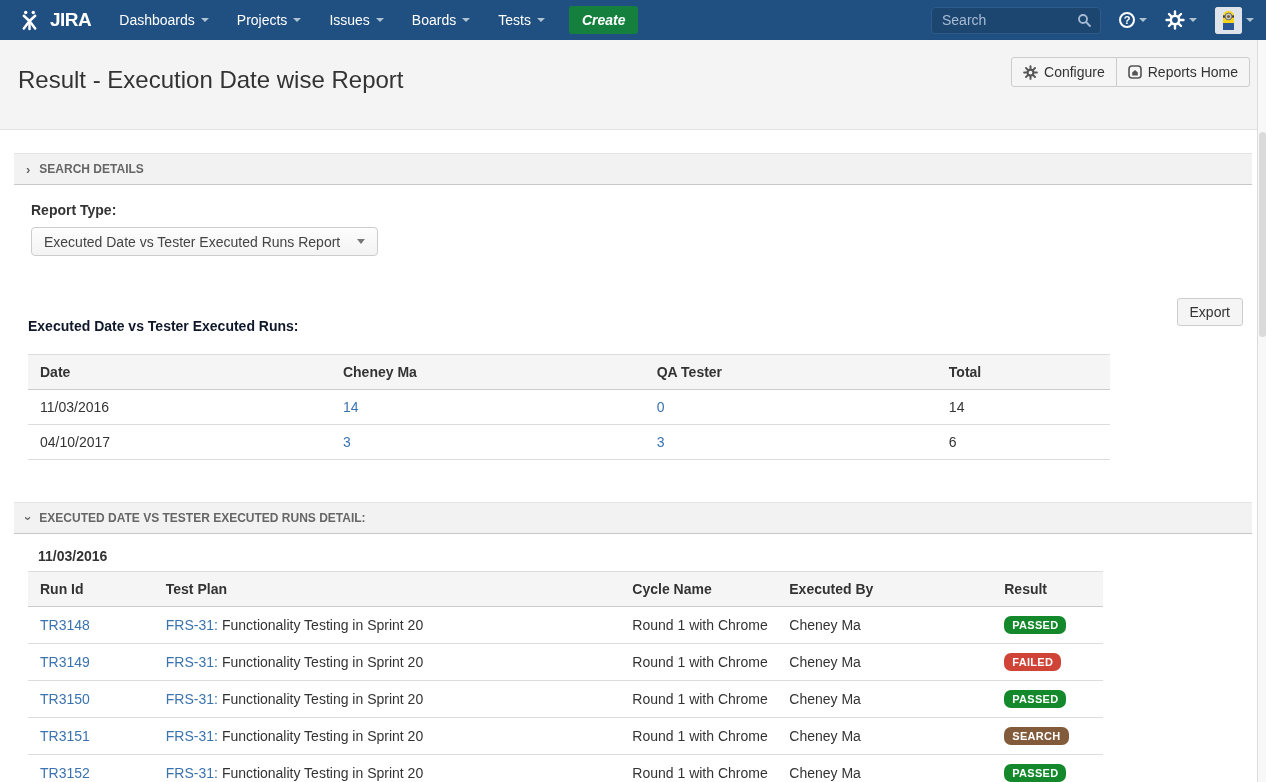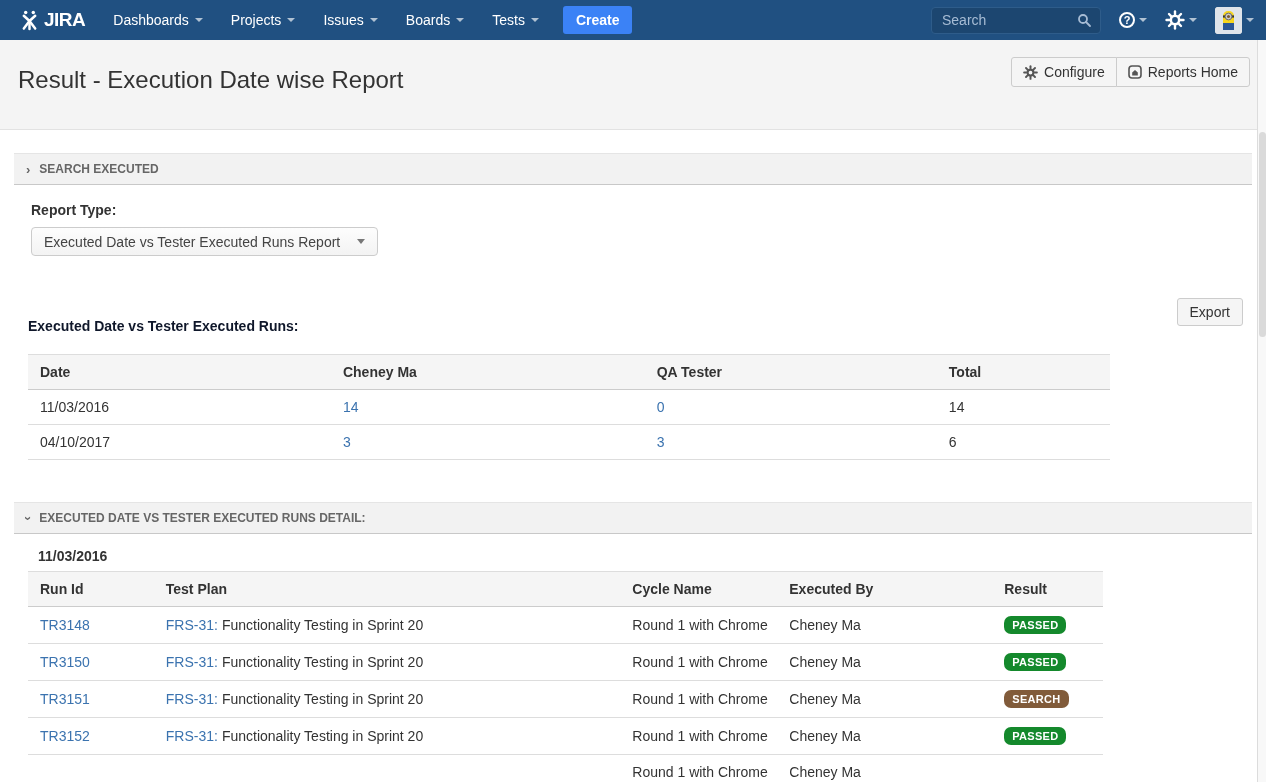--- a/index.html
+++ b/index.html
@@ -9,35 +9,36 @@
     font-family: "Liberation Sans", "DejaVu Sans", sans-serif;
     font-size: 14px; color: #333; background: #fff; position: relative;
   }
   a { color: #3b73af; text-decoration: none; cursor: pointer; }
 
   
   .topnav {
     height: 40px; background: #205081; display: flex; align-items: center;
     padding: 0 12px; color: #fff;
   }
-  .logo { display: flex; align-items: center; gap: 5px; margin: 0 14px 0 8px; cursor: pointer; }
+  .logo { display: flex; align-items: center; gap: 11px; margin: 0 14px 0 8px; cursor: pointer; }
   .logo-text { font-size: 19px; font-weight: bold; letter-spacing: -0.5px; }
   .nav-item {
     display: flex; align-items: center; gap: 6px; padding: 0 14px; height: 48px;
     color: #fff; font-size: 14px; cursor: pointer; white-space: nowrap;
   }
   .caret {
     width: 0; height: 0; border-left: 4px solid transparent;
     border-right: 4px solid transparent; border-top: 4px solid currentColor;
     opacity: .65; display: inline-block;
   }
   .create-btn {
-    background: #3b82f6; color: #fff; font-weight: bold; font-size: 14px;
+    background: #15803d; color: #fff; font-weight: bold; font-size: 14px;
     border: none; border-radius: 3px; padding: 6px 13px; margin-left: 10px; cursor: pointer;
     font-family: inherit;
+    font-style: italic;
   }
   .nav-right { margin-left: auto; display: flex; align-items: center; gap: 18px; }
   .search-box {
     background: #1c4670; border: 1px solid #2e5c8a; border-radius: 4px;
     height: 27px; width: 170px; display: flex; align-items: center; padding: 0 8px;
   }
   .search-box input {
     background: transparent; border: none; outline: none; width: 100%;
     color: #d5e2f0; font-size: 14px; font-family: inherit;
   }
@@ -251,21 +252,21 @@
       </span>
       <span>Reports Home</span>
     </button>
   </div>
 </header>
 
 <main class="content">
 
   <div class="section-bar">
     <span class="chev">›</span>
-    <span>SEARCH EXECUTED</span>
+    <span>SEARCH DETAILS</span>
   </div>
 
   <div class="report-type">
     <div class="report-type-label">Report Type:</div>
     <div class="select-box">
       <span>Executed Date vs Tester Executed Runs Report</span>
       <span class="select-caret"></span>
     </div>
   </div>
 
@@ -331,20 +332,27 @@
     </thead>
     <tbody>
       <tr>
         <td><a>TR3148</a></td>
         <td><a style="margin-right:4px">FRS-31:</a><span>Functionality Testing in Sprint 20</span></td>
         <td>Round 1 with Chrome</td>
         <td>Cheney Ma</td>
         <td><span class="badge" style="background-color: rgb(20, 137, 44);">PASSED</span></td>
       </tr>
       <tr>
+        <td><a>TR3149</a></td>
+        <td><a style="margin-right:4px">FRS-31:</a><span>Functionality Testing in Sprint 20</span></td>
+        <td>Round 1 with Chrome</td>
+        <td>Cheney Ma</td>
+        <td><span class="badge" style="background-color: rgb(208, 68, 55);">FAILED</span></td>
+      </tr>
+      <tr>
         <td><a>TR3150</a></td>
         <td><a style="margin-right:4px">FRS-31:</a><span>Functionality Testing in Sprint 20</span></td>
         <td>Round 1 with Chrome</td>
         <td>Cheney Ma</td>
         <td><span class="badge" style="background-color: rgb(20, 137, 44);">PASSED</span></td>
       </tr>
       <tr>
         <td><a>TR3151</a></td>
         <td><a style="margin-right:4px">FRS-31:</a><span>Functionality Testing in Sprint 20</span></td>
         <td>Round 1 with Chrome</td>

